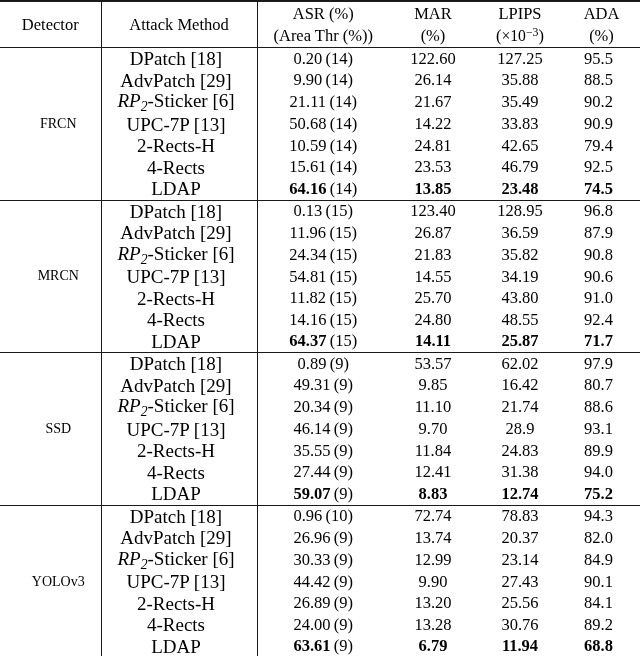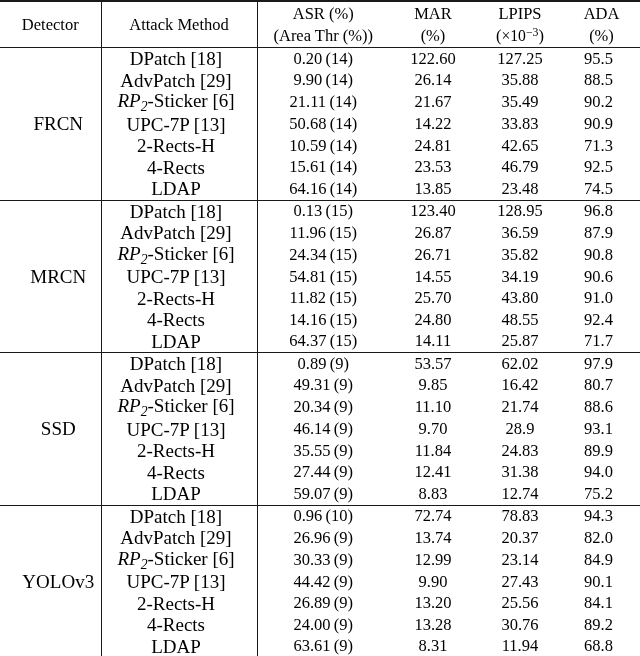--- a/index.html
+++ b/index.html
@@ -62,35 +62,35 @@
     height: 45px;
     font-size: 16.5px;
     line-height: 1.3;
     padding: 0 2px;
   }
   th.hdr .l1 { display: block; }
   th.hdr .l2 { display: block; }
 
   
   td.detector {
-    font-size: 19px;
+    font-size: 14px;
     padding-left: 16px;
   }
   td.method {
     font-size: 19px;
     padding-right: 6px;
     text-align: center;
   }
   td.num {
     font-size: 16.5px;
     font-variant-numeric: lining-nums tabular-nums;
   }
   td.num.ada { padding-right: 6px; }
 
-  b, .bold { font-weight: normal; }
+  b, .bold { font-weight: bold; }
   .thr { font-weight: normal; text-align: right; }
 
   
   .mathit {
     font-style: italic;
     font-family: "Liberation Serif", "DejaVu Serif", serif;
   }
   .sub {
     font-size: 0.72em;
     vertical-align: -0.28em;
@@ -169,21 +169,21 @@
           <td class="num"><span>50.68</span><span class="thr"> (14)</span></td>
           <td class="num"><span>14.22</span></td>
           <td class="num"><span>33.83</span></td>
           <td class="num ada"><span>90.9</span></td>
         </tr>
         <tr>
           <td class="method vrule-r"><span>2-Rects-H</span></td>
           <td class="num"><span>10.59</span><span class="thr"> (14)</span></td>
           <td class="num"><span>24.81</span></td>
           <td class="num"><span>42.65</span></td>
-          <td class="num ada"><span>71.3</span></td>
+          <td class="num ada"><span>79.4</span></td>
         </tr>
         <tr>
           <td class="method vrule-r"><span>4-Rects</span></td>
           <td class="num"><span>15.61</span><span class="thr"> (14)</span></td>
           <td class="num"><span>23.53</span></td>
           <td class="num"><span>46.79</span></td>
           <td class="num ada"><span>92.5</span></td>
         </tr>
         <tr>
           <td class="method vrule-r"><span>LDAP</span></td>
@@ -203,21 +203,21 @@
         <tr>
           <td class="method vrule-r"><span>AdvPatch [29]</span></td>
           <td class="num"><span>11.96</span><span class="thr"> (15)</span></td>
           <td class="num"><span>26.87</span></td>
           <td class="num"><span>36.59</span></td>
           <td class="num ada"><span>87.9</span></td>
         </tr>
         <tr>
           <td class="method vrule-r"><span class="mathit">RP</span><span class="sub mathit">2</span><span>-Sticker [6]</span></td>
           <td class="num"><span>24.34</span><span class="thr"> (15)</span></td>
-          <td class="num"><span>26.71</span></td>
+          <td class="num"><span>21.83</span></td>
           <td class="num"><span>35.82</span></td>
           <td class="num ada"><span>90.8</span></td>
         </tr>
         <tr>
           <td class="method vrule-r"><span>UPC-7P [13]</span></td>
           <td class="num"><span>54.81</span><span class="thr"> (15)</span></td>
           <td class="num"><span>14.55</span></td>
           <td class="num"><span>34.19</span></td>
           <td class="num ada"><span>90.6</span></td>
         </tr>
@@ -331,19 +331,19 @@
         <tr>
           <td class="method vrule-r"><span>4-Rects</span></td>
           <td class="num"><span>24.00</span><span class="thr"> (9)</span></td>
           <td class="num"><span>13.28</span></td>
           <td class="num"><span>30.76</span></td>
           <td class="num ada"><span>89.2</span></td>
         </tr>
         <tr class="bottomrule">
           <td class="method vrule-r"><span>LDAP</span></td>
           <td class="num"><span class="bold">63.61</span><span class="thr"> (9)</span></td>
-          <td class="num"><span class="bold">8.31</span></td>
+          <td class="num"><span class="bold">6.79</span></td>
           <td class="num"><span class="bold">11.94</span></td>
           <td class="num ada"><span class="bold">68.8</span></td>
         </tr>
       </tbody>
   </table>
 </div>
 
 </body></html>

